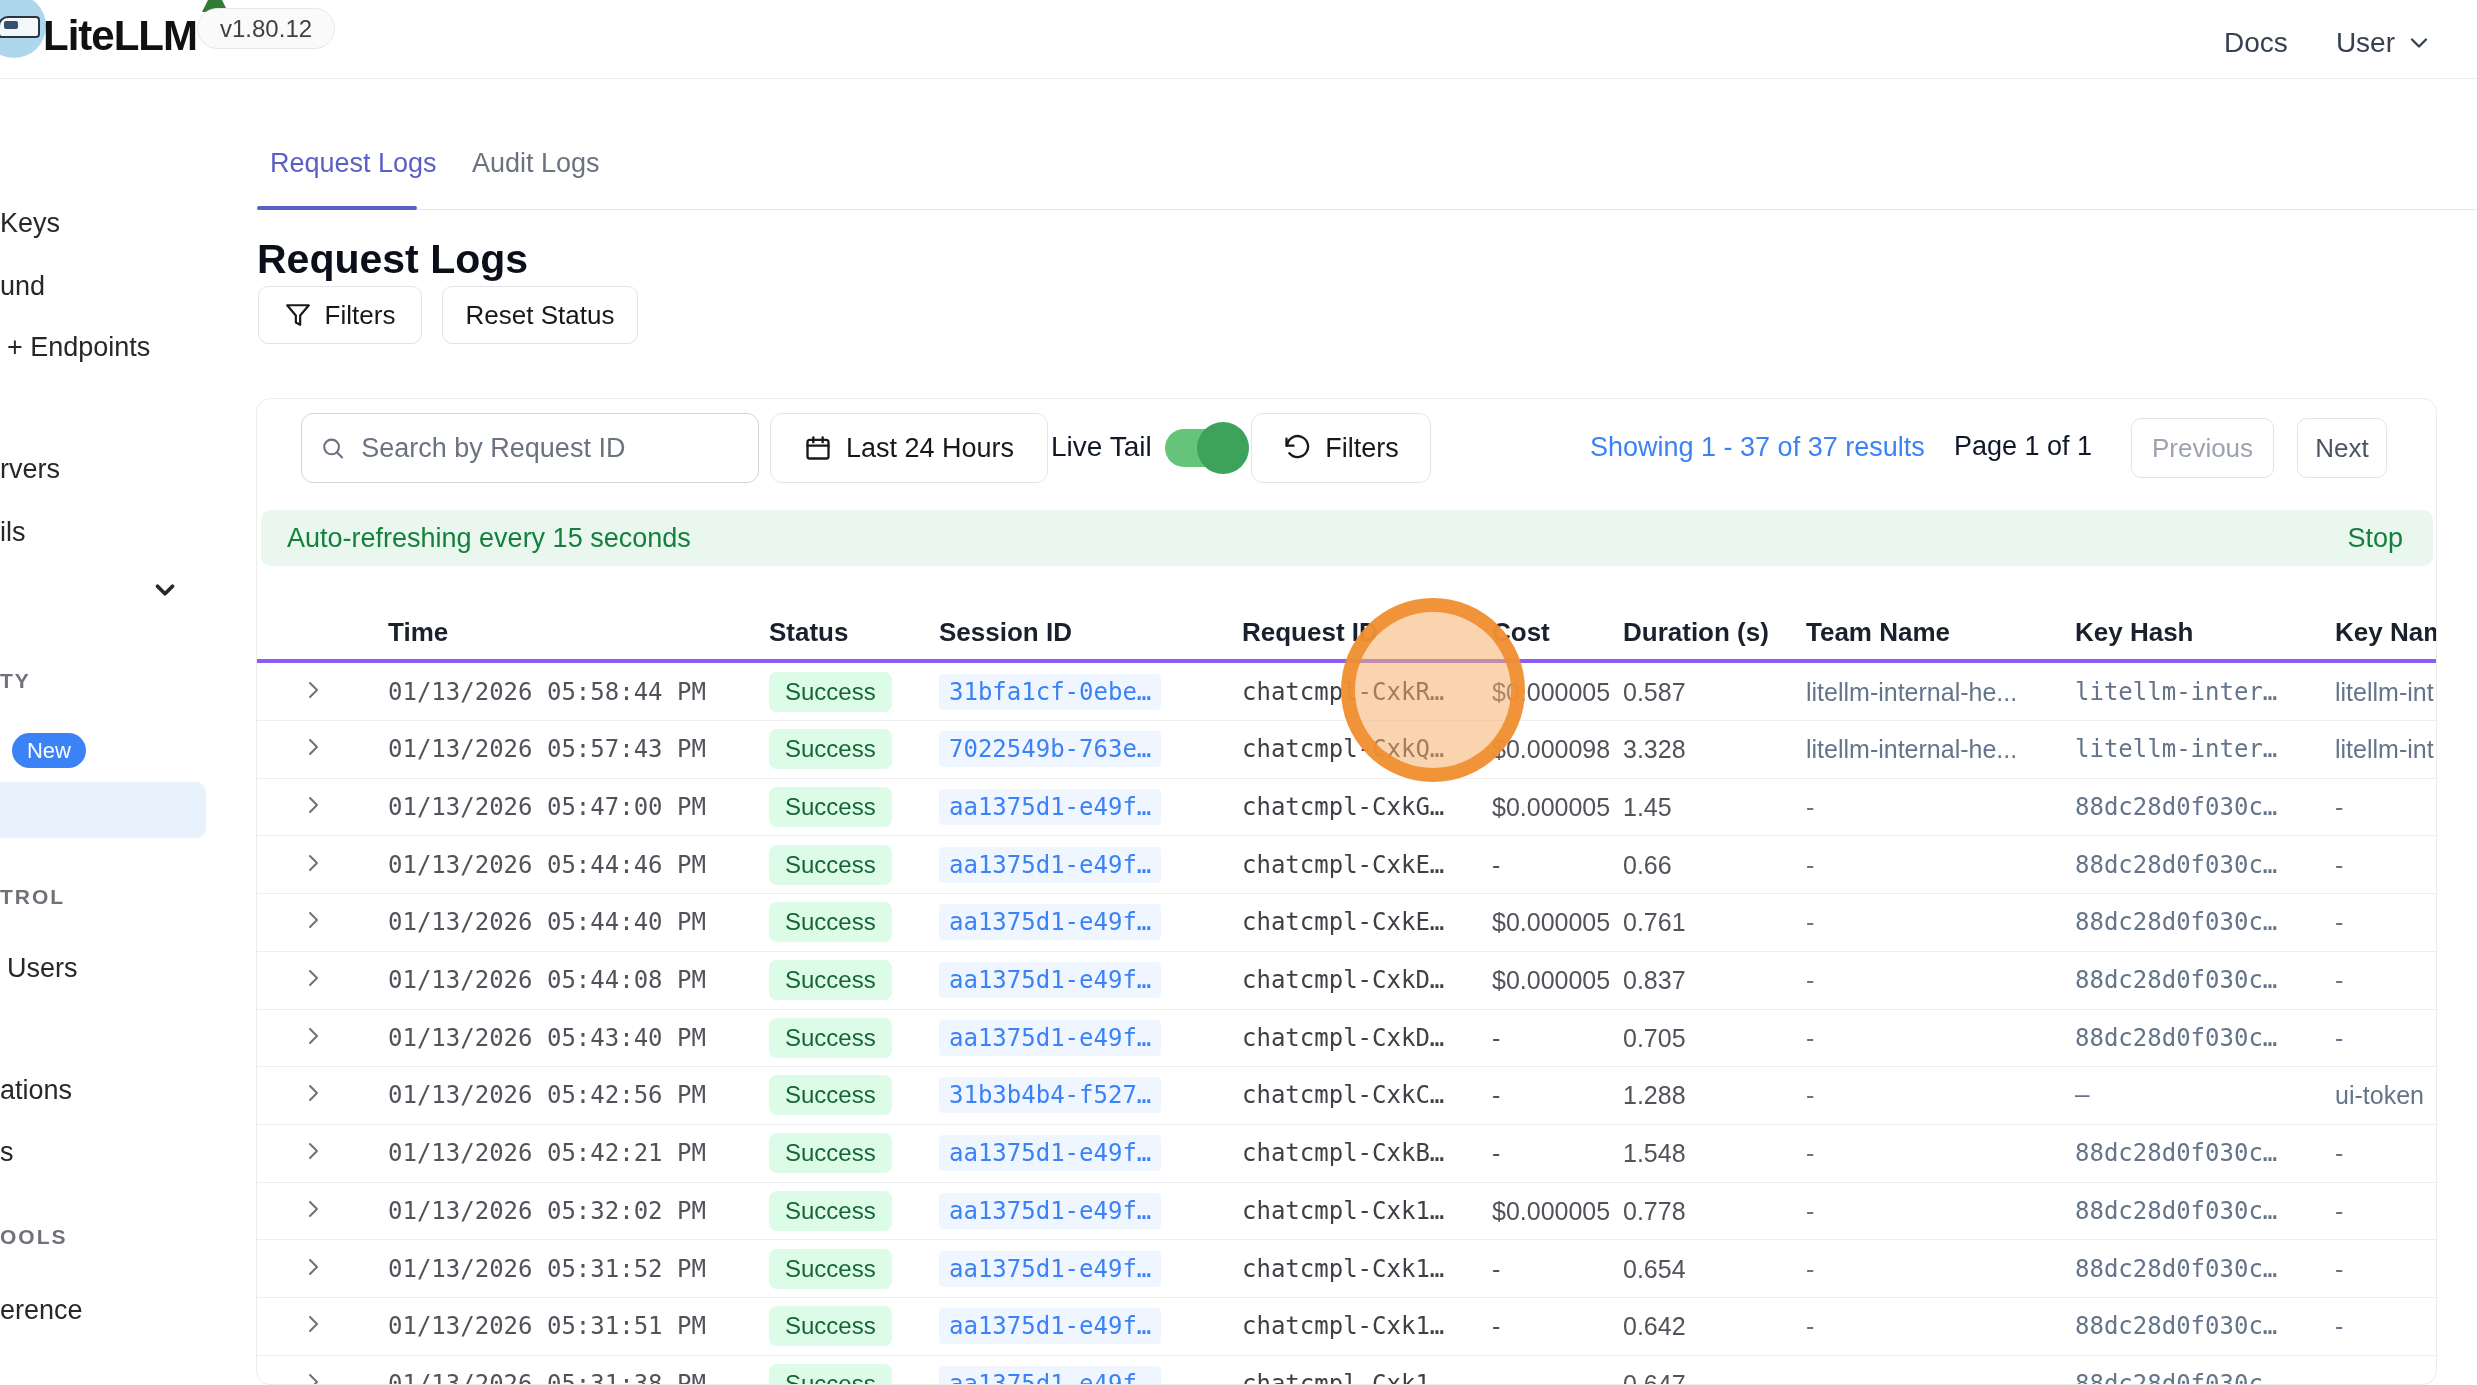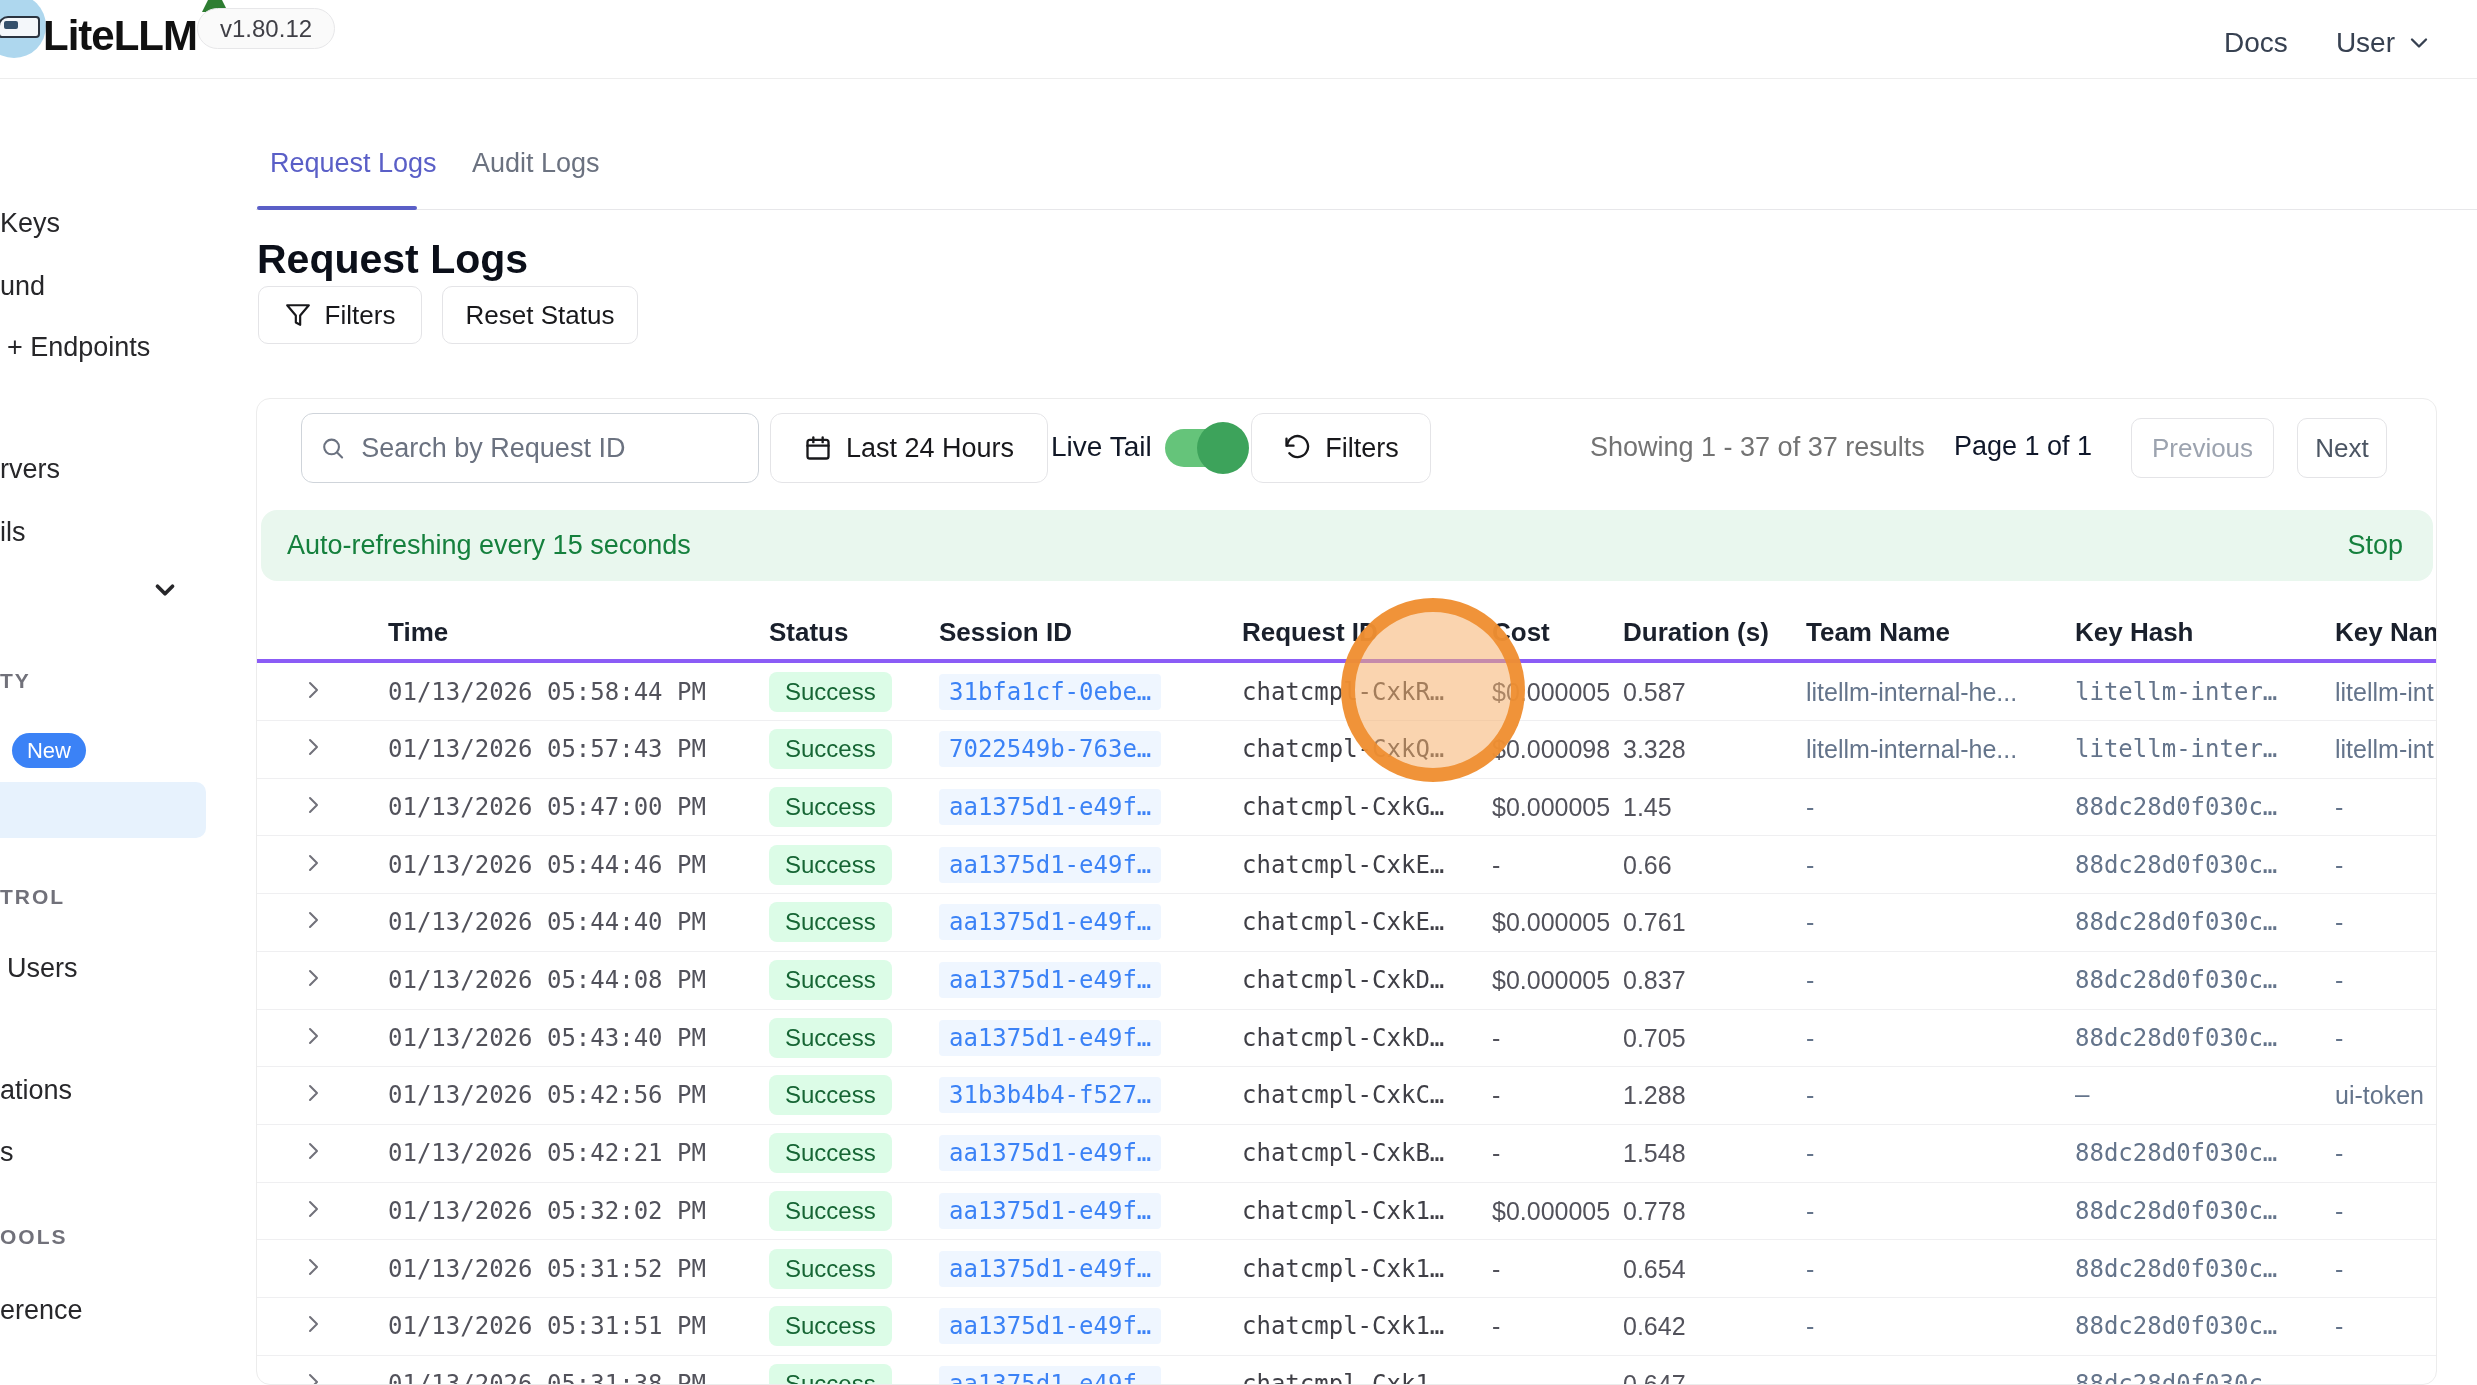--- a/index.html
+++ b/index.html
@@ -76,27 +76,27 @@
     color:#18181b; cursor:pointer; }
   .btn-range   { left:513px; top:14px; width:278px; height:70px; }
   .btn-refresh { left:994px; top:14px; width:180px; height:70px; }
 
   .livetail-label { position:absolute; left:794px; top:32px; font-size:28px; font-weight:500; color:#111827; }
   .toggle { position:absolute; left:908px; top:30px; width:76px; height:38px;
     background:#65c47a; border-radius:19px; cursor:pointer; }
   .toggle-knob { position:absolute; left:32px; top:-7px; width:52px; height:52px;
     background:#3da35b; border-radius:50%; }
 
-  .results-text { position:absolute; left:1333px; top:33px; font-size:27px; color:#737373; }
+  .results-text { position:absolute; left:1333px; top:33px; font-size:27px; color:#3b82f6; }
   .page-text    { position:absolute; left:1697px; top:32px; font-size:27px; font-weight:500; color:#0f172a; }
   .btn-prev { left:1874px; top:19px; width:143px; height:60px; color:#9ca3af; font-size:26px; }
   .btn-next { left:2040px; top:19px; width:90px;  height:60px; color:#4b5563; font-size:26px; }
 
-  .banner { position:absolute; left:4px; top:111px; width:2172px; height:71px;
-    background:#e9f7ee; border-radius:16px; display:flex; align-items:center;
+  .banner { position:absolute; left:4px; top:111px; width:2172px; height:56px;
+    background:#e9f7ee; border-radius:10px; display:flex; align-items:center;
     justify-content:space-between; padding:0 30px 0 26px; }
   .banner-text { font-size:27px; color:#15803d; }
   .banner-stop { font-size:27px; color:#15803d; cursor:pointer; }
 
   
   .thead { position:absolute; left:0; top:202px; width:2181px; height:62px;
     border-bottom:4px solid #8b5cf6; }
   .th { position:absolute; top:16px; font-size:26px; font-weight:700; color:#1a202c; white-space:nowrap; }
   .t-row { position:absolute; left:0; width:2181px; height:58px; border-bottom:1px solid #efeff1; }
   .td { position:absolute; top:50%; transform:translateY(-50%); white-space:nowrap; }

